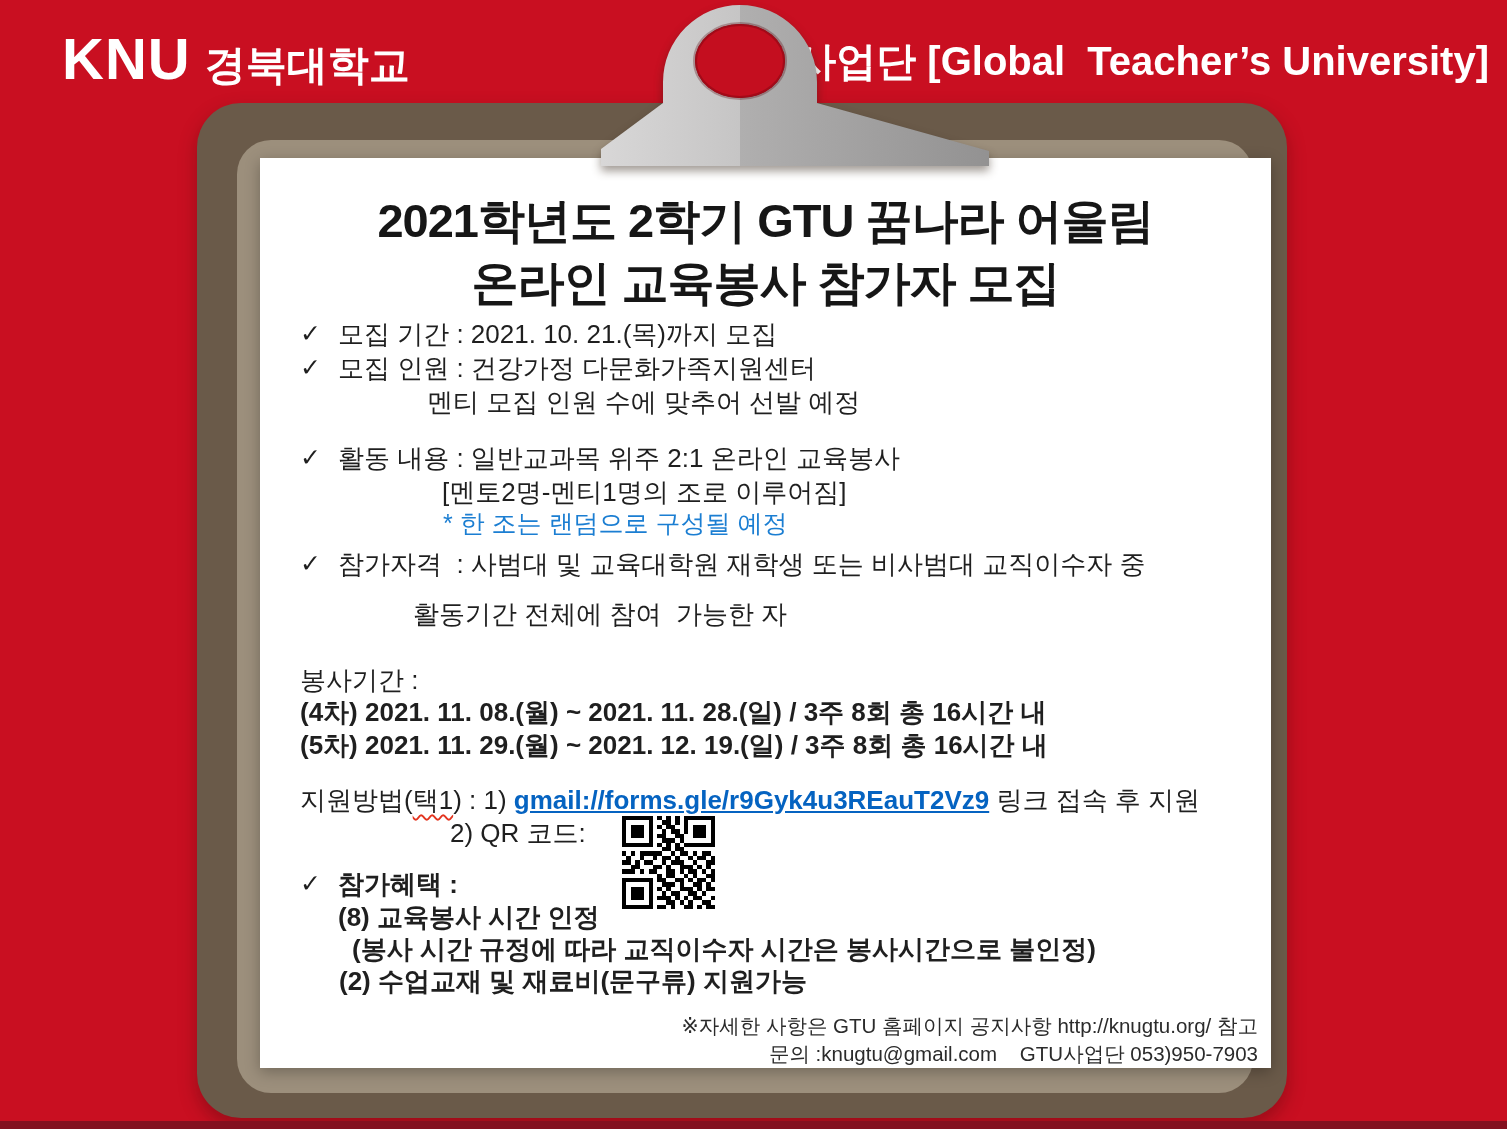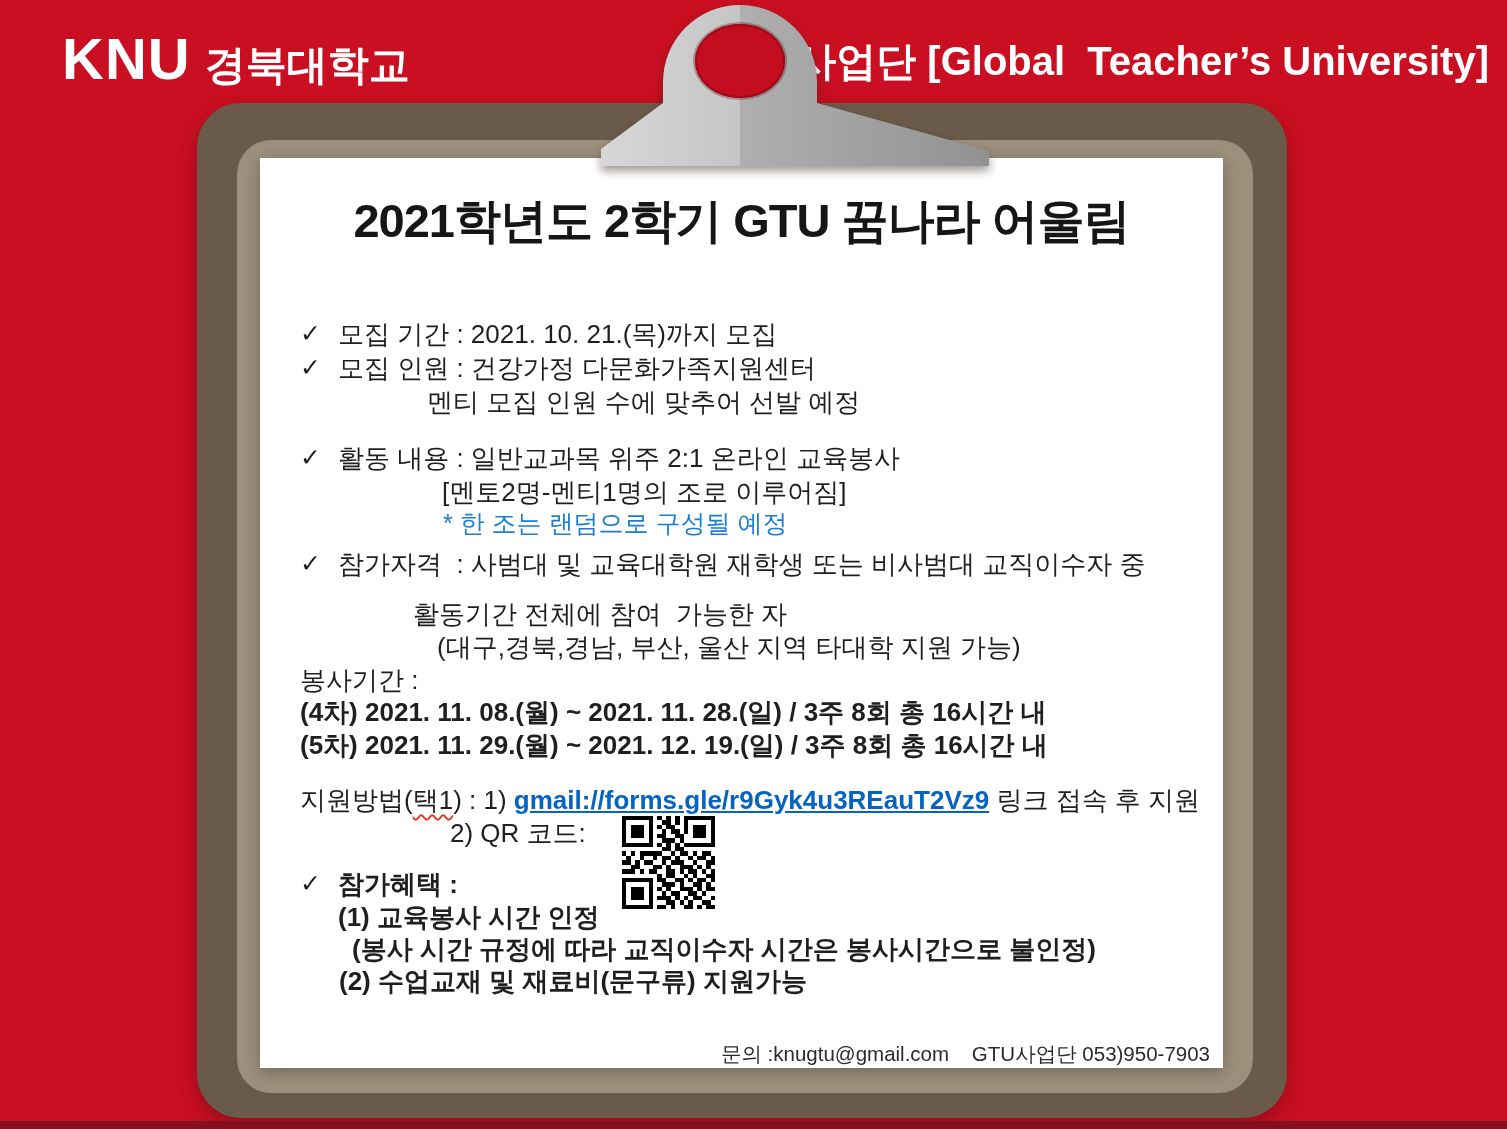--- a/index.html
+++ b/index.html
@@ -12,21 +12,21 @@
   
   .knu-logo{left:62px;top:30px;color:#fff;display:flex;align-items:baseline;gap:14px;}
   .knu-mark{font-size:58px;font-weight:800;letter-spacing:1px;line-height:1;}
   .knu-univ{font-size:41px;font-weight:700;line-height:1;}
   .dept{right:18px;top:34px;color:#fff;font-size:40px;font-weight:700;white-space:pre;}
   
   .board{left:197px;top:103px;width:1090px;height:1015px;background:#6a5a49;border-radius:44px;
          box-shadow:0 8px 18px rgba(60,10,10,.35);}
   .board-inner{left:237px;top:140px;width:1016px;height:953px;background:#9c8f7c;border-radius:34px;}
   .paper{left:260px;top:158px;width:963px;height:910px;background:#ffffff;
-         box-shadow:0 4px 14px rgba(0,0,0,.28);}
+         box-shadow:0 4px 14px rgba(0,0,0,.28);padding-left:48px;}
   .bottom-shade{left:0;bottom:0;width:1507px;height:8px;background:#83101f;}
   .clip{left:595px;top:0;width:400px;height:166px;}
   .clip svg{filter:drop-shadow(0 5px 5px rgba(45,28,15,.45));}
   
   .ln{position:absolute;font-size:26px;color:#1f1f1f;white-space:pre;line-height:1.25;}
   .title-line{position:absolute;left:0;width:100%;text-align:center;font-size:47px;font-weight:800;
               color:#161616;white-space:pre;letter-spacing:-1px;}
   .check{display:inline-block;margin-right:17px;font-size:25px;transform:translateY(-1px);}
   .bold{font-weight:700;}
   .blue-note{color:#1b7ed2;font-size:25px;}
@@ -46,33 +46,33 @@
   <span class="knu-mark">KNU</span>
   <span class="knu-univ">경북대학교</span>
 </div>
 <div class="abs dept">GTU 사업단 [Global  Teacher’s University]</div>
 
 <div class="abs board"></div>
 <div class="abs board-inner"></div>
 <div class="abs paper">
 
   <div class="title-line" style="top:32px;">2021학년도 2학기 GTU 꿈나라 어울림</div>
+  <div class="title-line" style="top:94px;">온라인 교육봉사 참가자 모집</div>
 
   <div class="ln" style="left:40px;top:160px;"><span class="check">✓</span><span>모집 기간 : 2021. 10. 21.(목)까지 모집</span></div>
 
   <div class="ln" style="left:40px;top:194px;"><span class="check">✓</span><span>모집 인원 : 건강가정 다문화가족지원센터</span></div>
   <div class="ln" style="left:167px;top:228px;">멘티 모집 인원 수에 맞추어 선발 예정</div>
 
   <div class="ln" style="left:40px;top:284px;"><span class="check">✓</span><span>활동 내용 : 일반교과목 위주 2:1 온라인 교육봉사</span></div>
   <div class="ln" style="left:182px;top:318px;">[멘토2명-멘티1명의 조로 이루어짐]</div>
   <div class="ln blue-note" style="left:183px;top:350px;">* 한 조는 랜덤으로 구성될 예정</div>
 
   <div class="ln" style="left:40px;top:390px;"><span class="check">✓</span><span>참가자격  : 사범대 및 교육대학원 재학생 또는 비사범대 교직이수자 중</span></div>
   <div class="ln" style="left:153px;top:440px;">활동기간 전체에 참여  가능한 자</div>
-  <div class="ln" style="left:177px;top:473px;">(대구,경북,경남, 부산, 울산 지역 타대학 지원 가능)</div>
 
   <div class="ln" style="left:40px;top:506px;">봉사기간 :</div>
   <div class="ln bold" style="left:40px;top:538px;">(4차) 2021. 11. 08.(월) ~ 2021. 11. 28.(일) / 3주 8회 총 16시간 내</div>
   <div class="ln bold" style="left:40px;top:571px;">(5차) 2021. 11. 29.(월) ~ 2021. 12. 19.(일) / 3주 8회 총 16시간 내</div>
 
   <div class="ln" style="left:40px;top:626px;"><span></span><span>지원방법(</span><span class="wavy">택1</span><span>) : 1) </span><span class="link">gmail://forms.gle/r9Gyk4u3REauT2Vz9</span><span> 링크 접속 후 지원</span></div>
   <div class="ln" style="left:190px;top:659px;">2) QR 코드:</div>
   <div class="abs qr">
       <div class="on"></div>
       <div class="on"></div>
@@ -511,24 +511,25 @@
       <div class="on"></div>
       <div class="on"></div>
       <div></div>
       <div class="on"></div>
       <div></div>
       <div class="on"></div>
       <div class="on"></div>
     </div>
 
   <div class="ln bold" style="left:40px;top:710px;"><span class="check">✓</span><span>참가혜택 :</span></div>
-  <div class="ln bold" style="left:78px;top:743px;">(1) 교육봉사 시간 인정</div>
+  <div class="ln bold" style="left:78px;top:743px;">(8) 교육봉사 시간 인정</div>
   <div class="ln bold" style="left:92px;top:775px;">(봉사 시간 규정에 따라 교직이수자 시간은 봉사시간으로 불인정)</div>
   <div class="ln bold" style="left:79px;top:807px;">(2) 수업교재 및 재료비(문구류) 지원가능</div>
 
+  <div class="footer-ln" style="top:854px;">※자세한 사항은 GTU 홈페이지 공지사항 http://knugtu.org/ 참고</div>
   <div class="footer-ln" style="top:882px;">문의 :knugtu@gmail.com    GTU사업단 053)950-7903</div>
 </div>
 
 <div class="abs clip">
   <svg width="400" height="166" viewBox="0 0 400 166">
     <defs>
       <linearGradient id="clipGrad" gradientUnits="userSpaceOnUse" x1="0" y1="0" x2="400" y2="0">
         <stop offset="0" stop-color="#d9d8d8"></stop>
         <stop offset="0.3620" stop-color="#c6c5c5"></stop>
         <stop offset="0.3630" stop-color="#b0afaf"></stop>

